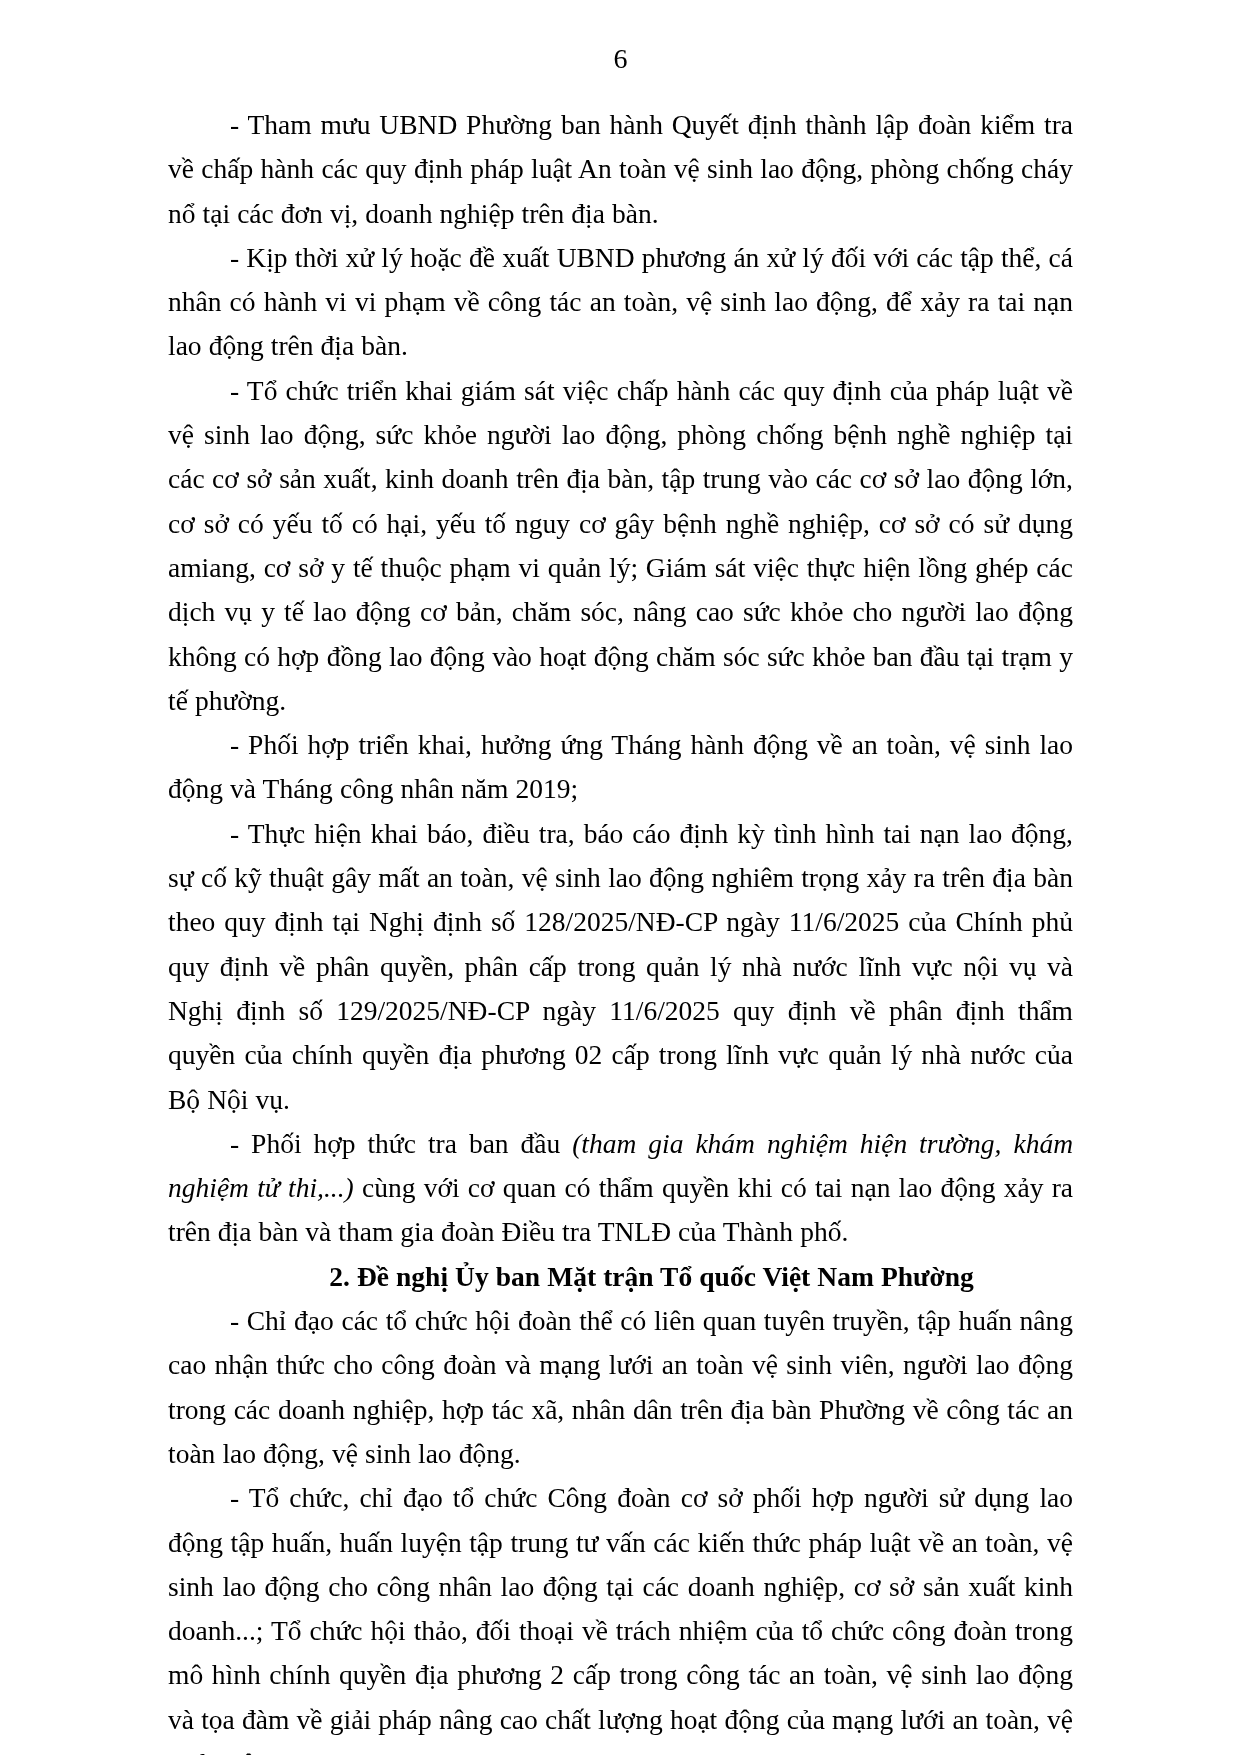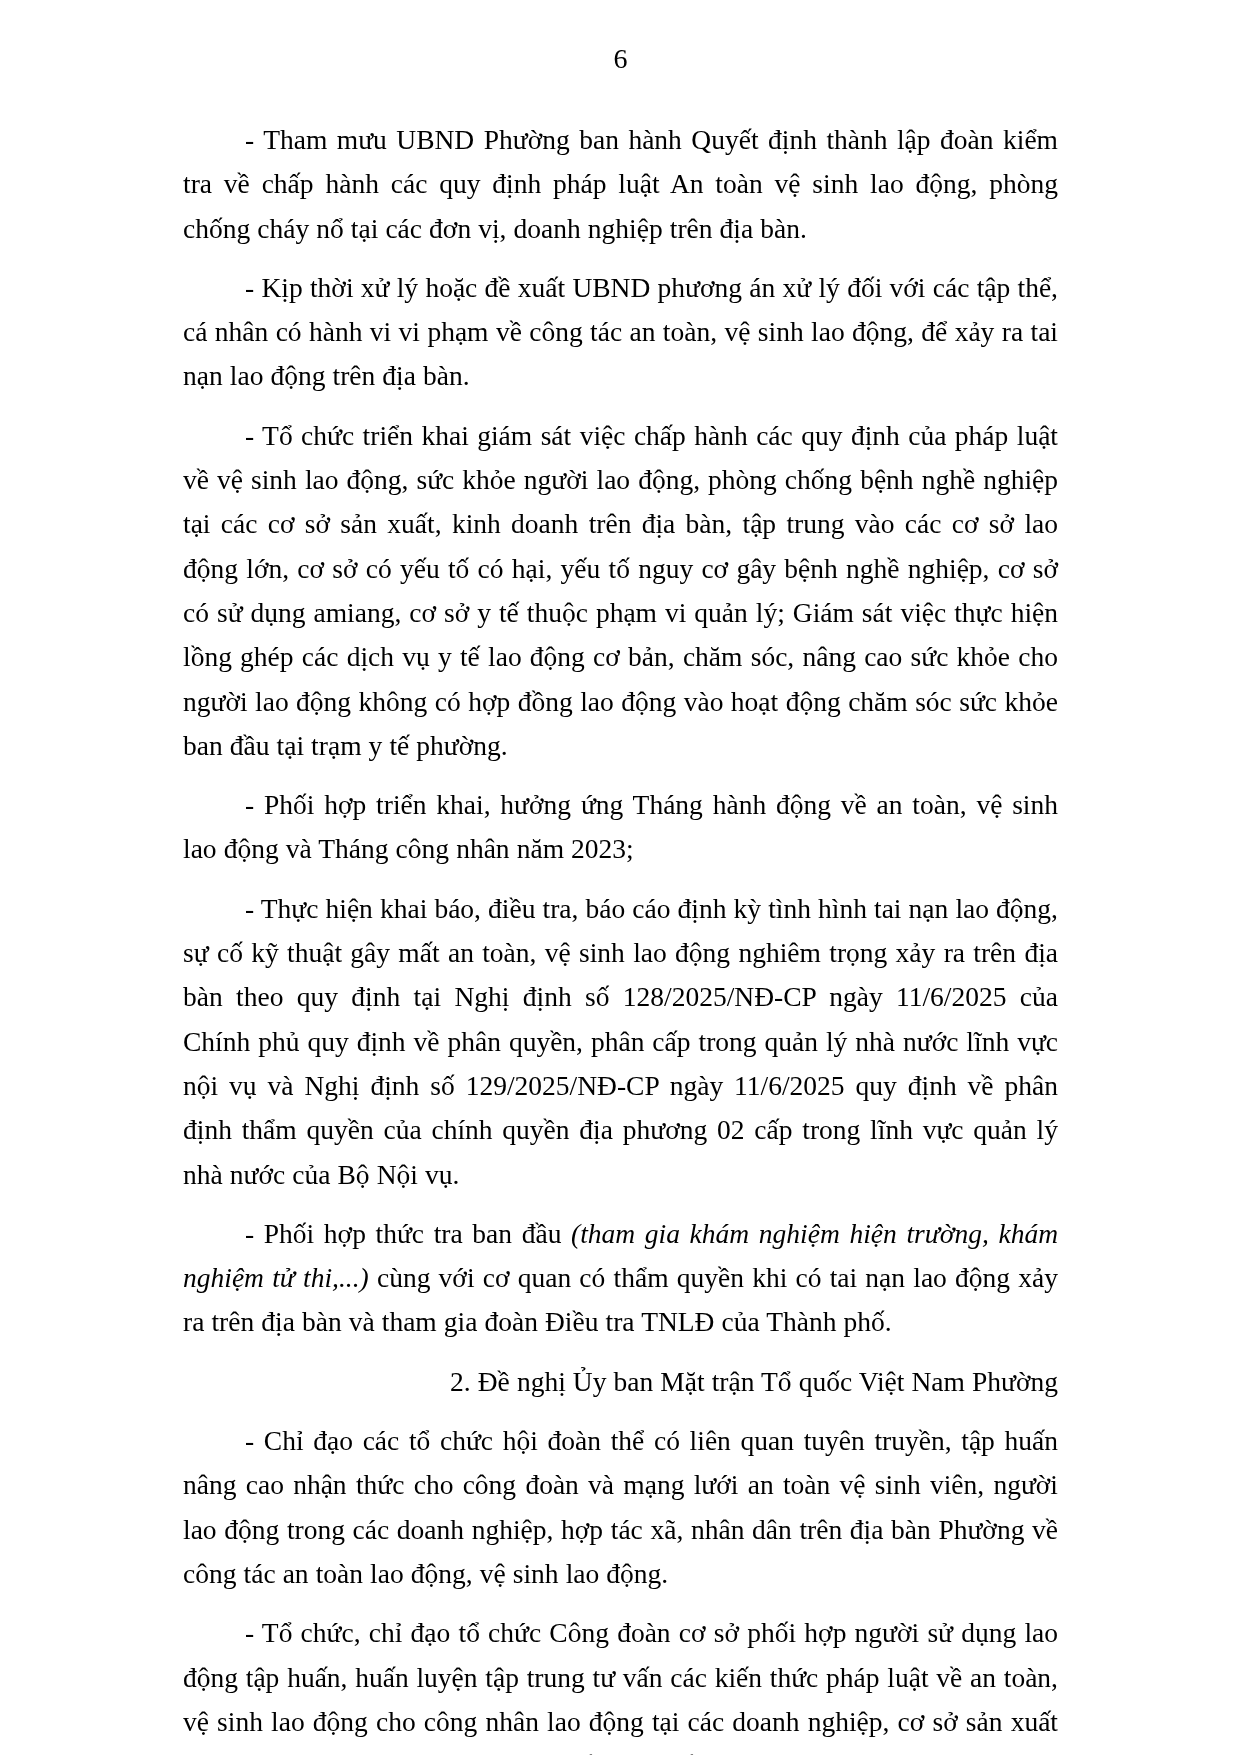--- a/index.html
+++ b/index.html
@@ -28,33 +28,33 @@
     line-height: 1;
     font-family: "Liberation Serif", "DejaVu Serif", serif;
   }
   .body-block {
     position: absolute;
     top: 103px;
     left: 168px;
     width: 905px;
   }
   p.para {
-    margin: 15px;
+    margin: 0;
     padding: 0;
     text-align: justify;
     text-indent: 62px;
     font-size: 27.5px;
     line-height: 44.3px;
     font-family: "Liberation Serif", "DejaVu Serif", serif;
     word-spacing: 0.2px;
     hyphens: none;
   }
   p.para.heading {
-    font-weight: normal;
-    text-align: right;
+    font-weight: bold;
+    text-align: center;
     text-indent: 62px;
   }
   .it {
     font-style: italic;
   }
 </style>
 </head>
 <body>
 
 <div class="page">
@@ -62,21 +62,21 @@
   <div class="page-number">6</div>
 
   <div class="body-block">
 
     <p class="para">- Tham mưu UBND Phường ban hành Quyết định thành lập đoàn kiểm tra về chấp hành các quy định pháp luật An toàn vệ sinh lao động, phòng chống cháy nổ tại các đơn vị, doanh nghiệp trên địa bàn.</p>
 
     <p class="para">- Kịp thời xử lý hoặc đề xuất UBND phương án xử lý đối với các tập thể, cá nhân có hành vi vi phạm về công tác an toàn, vệ sinh lao động, để xảy ra tai nạn lao động trên địa bàn.</p>
 
     <p class="para">- Tổ chức triển khai giám sát việc chấp hành các quy định của pháp luật về vệ sinh lao động, sức khỏe người lao động, phòng chống bệnh nghề nghiệp tại các cơ sở sản xuất, kinh doanh trên địa bàn, tập trung vào các cơ sở lao động lớn, cơ sở có yếu tố có hại, yếu tố nguy cơ gây bệnh nghề nghiệp, cơ sở có sử dụng amiang, cơ sở y tế thuộc phạm vi quản lý; Giám sát việc thực hiện lồng ghép các dịch vụ y tế lao động cơ bản, chăm sóc, nâng cao sức khỏe cho người lao động không có hợp đồng lao động vào hoạt động chăm sóc sức khỏe ban đầu tại trạm y tế phường.</p>
 
-    <p class="para">- Phối hợp triển khai, hưởng ứng Tháng hành động về an toàn, vệ sinh lao động và Tháng công nhân năm 2023;</p>
+    <p class="para">- Phối hợp triển khai, hưởng ứng Tháng hành động về an toàn, vệ sinh lao động và Tháng công nhân năm 2019;</p>
 
     <p class="para">- Thực hiện khai báo, điều tra, báo cáo định kỳ tình hình tai nạn lao động, sự cố kỹ thuật gây mất an toàn, vệ sinh lao động nghiêm trọng xảy ra trên địa bàn theo quy định tại Nghị định số 128/2025/NĐ-CP ngày 11/6/2025 của Chính phủ quy định về phân quyền, phân cấp trong quản lý nhà nước lĩnh vực nội vụ và Nghị định số 129/2025/NĐ-CP ngày 11/6/2025 quy định về phân định thẩm quyền của chính quyền địa phương 02 cấp trong lĩnh vực quản lý nhà nước của Bộ Nội vụ.</p>
 
     <p class="para"><span>- Phối hợp thức tra ban đầu </span><span class="it">(tham gia khám nghiệm hiện trường, khám nghiệm tử thi,...)</span><span> cùng với cơ quan có thẩm quyền khi có tai nạn lao động xảy ra trên địa bàn và tham gia đoàn Điều tra TNLĐ của Thành phố.</span></p>
 
     <p class="para heading">2. Đề nghị Ủy ban Mặt trận Tổ quốc Việt Nam Phường</p>
 
     <p class="para">- Chỉ đạo các tổ chức hội đoàn thể có liên quan tuyên truyền, tập huấn nâng cao nhận thức cho công đoàn và mạng lưới an toàn vệ sinh viên, người lao động trong các doanh nghiệp, hợp tác xã, nhân dân trên địa bàn Phường về công tác an toàn lao động, vệ sinh lao động.</p>
 
     <p class="para">- Tổ chức, chỉ đạo tổ chức Công đoàn cơ sở phối hợp người sử dụng lao động tập huấn, huấn luyện tập trung tư vấn các kiến thức pháp luật về an toàn, vệ sinh lao động cho công nhân lao động tại các doanh nghiệp, cơ sở sản xuất kinh doanh...; Tổ chức hội thảo, đối thoại về trách nhiệm của tổ chức công đoàn trong mô hình chính quyền địa phương 2 cấp trong công tác an toàn, vệ sinh lao động và tọa đàm về giải pháp nâng cao chất lượng hoạt động của mạng lưới an toàn, vệ sinh viên.</p>

